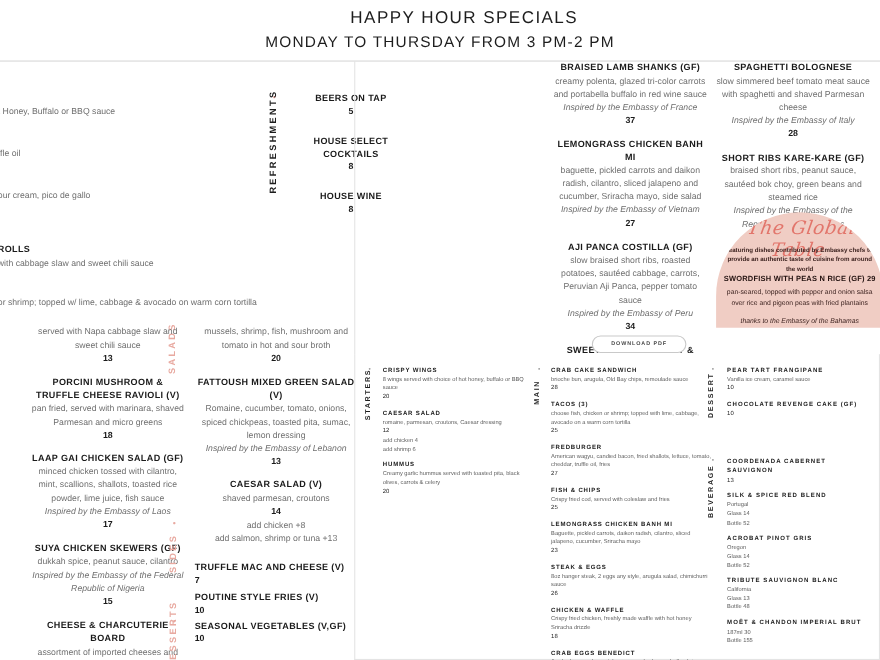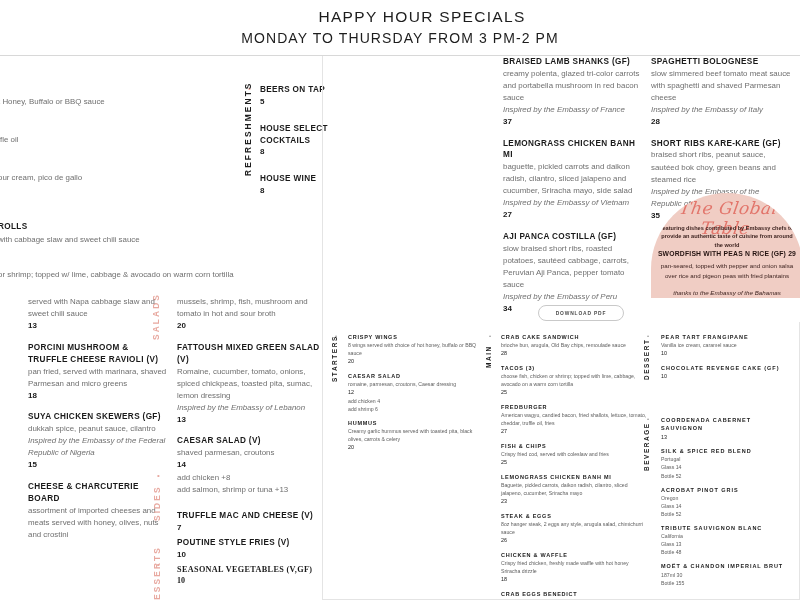--- a/index.html
+++ b/index.html
@@ -11,21 +11,21 @@
   }
 
   
   .item-name{
     font-weight:700;font-size:8.2px;letter-spacing:.35px;
     color:#1a1a1a;line-height:1.45;text-transform:uppercase;
   }
   .item-desc{font-size:7.9px;line-height:1.52;color:#6f6f6f;}
   .item-insp{font-size:7.9px;line-height:1.52;color:#6f6f6f;font-style:italic;}
   .item-price{font-size:8px;font-weight:700;color:#1a1a1a;line-height:1.6;}
-  .blk{margin-bottom:9px;}
+  .blk{margin-bottom:9px;text-align:center;}
 
   
   #hh-header{
     position:absolute;left:0;top:0;width:800px;height:56px;
     background:#fff;border-bottom:1px solid #d8d8d8;
     box-sizing:border-box;z-index:40;
   }
   #hh-header .l1{
     position:absolute;left:0;right:0;top:8px;text-align:center;
     font-size:15.5px;letter-spacing:1.3px;color:#1d1d1d;font-weight:400;margin-left:44px;
@@ -156,20 +156,26 @@
   <div class="blk">
     <div class="item-desc">served with Napa cabbage slaw and sweet chili sauce</div>
     <div class="item-price">13</div>
   </div>
   <div class="blk">
     <div class="item-name">PORCINI MUSHROOM &amp; TRUFFLE CHEESE RAVIOLI (V)</div>
     <div class="item-desc">pan fried, served with marinara, shaved Parmesan and micro greens</div>
     <div class="item-price">18</div>
   </div>
   <div class="blk">
+    <div class="item-name">LAAP GAI CHICKEN SALAD (GF)</div>
+    <div class="item-desc">minced chicken tossed with cilantro, mint, scallions, shallots, toasted rice powder, lime juice, fish sauce</div>
+    <div class="item-insp">Inspired by the Embassy of Laos</div>
+    <div class="item-price">17</div>
+  </div>
+  <div class="blk">
     <div class="item-name">SUYA CHICKEN SKEWERS (GF)</div>
     <div class="item-desc">dukkah spice, peanut sauce, cilantro</div>
     <div class="item-insp">Inspired by the Embassy of the Federal Republic of Nigeria</div>
     <div class="item-price">15</div>
   </div>
   <div class="blk">
     <div class="item-name">CHEESE &amp; CHARCUTERIE BOARD</div>
     <div class="item-desc">assortment of imported cheeses and meats served with honey, olives, nuts and crostini</div>
 
   </div>
@@ -202,40 +208,40 @@
   <div style="height:5px;"></div>
 
   <div style="margin-bottom:2px;">
     <div class="item-name">TRUFFLE MAC AND CHEESE (V)</div>
     <div class="item-price">7</div>
   </div>
   <div style="margin-bottom:2px;">
     <div class="item-name">POUTINE STYLE FRIES (V)</div>
     <div class="item-price">10</div>
   </div>
-  <div style="margin-bottom:12px;font-family:Liberation Serif, serif;">
+  <div style="margin-bottom:12px;">
     <div class="item-name">SEASONAL VEGETABLES (V,GF)</div>
     <div class="item-price">10</div>
   </div>
   <div style="margin-bottom:2px;">
     <div class="item-name">BACON CRANBERRY BRUSSEL SPROUTS</div>
 
   </div>
 
 </div>
 
 <div class="col" style="left:503px;top:-2px;width:140px;">
   <div class="blk">
     <div class="item-desc">slaw, wasabi furikake, avocado and steamed rice</div>
     <div class="item-insp">Inspired by the Embassy of Japan</div>
     <div class="item-price">35</div>
   </div>
   <div class="blk">
     <div class="item-name">BRAISED LAMB SHANKS (GF)</div>
-    <div class="item-desc">creamy polenta, glazed tri-color carrots and portabella mushroom in red bacon sauce</div>
+    <div class="item-desc">creamy polenta, glazed tri-color carrots and portabella buffalo in red wine sauce</div>
     <div class="item-insp">Inspired by the Embassy of France</div>
     <div class="item-price">37</div>
   </div>
   <div class="blk">
     <div class="item-name">LEMONGRASS CHICKEN BANH MI</div>
     <div class="item-desc">baguette, pickled carrots and daikon radish, cilantro, sliced jalapeno and cucumber, Sriracha mayo, side salad</div>
     <div class="item-insp">Inspired by the Embassy of Vietnam</div>
     <div class="item-price">27</div>
   </div>
   <div class="blk">

